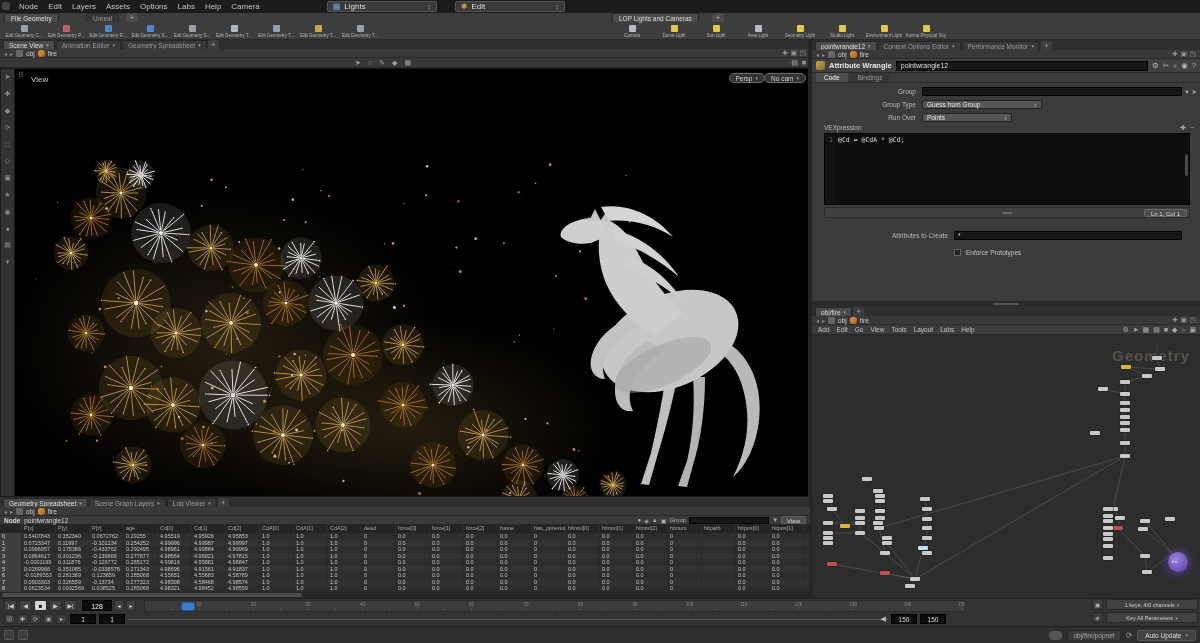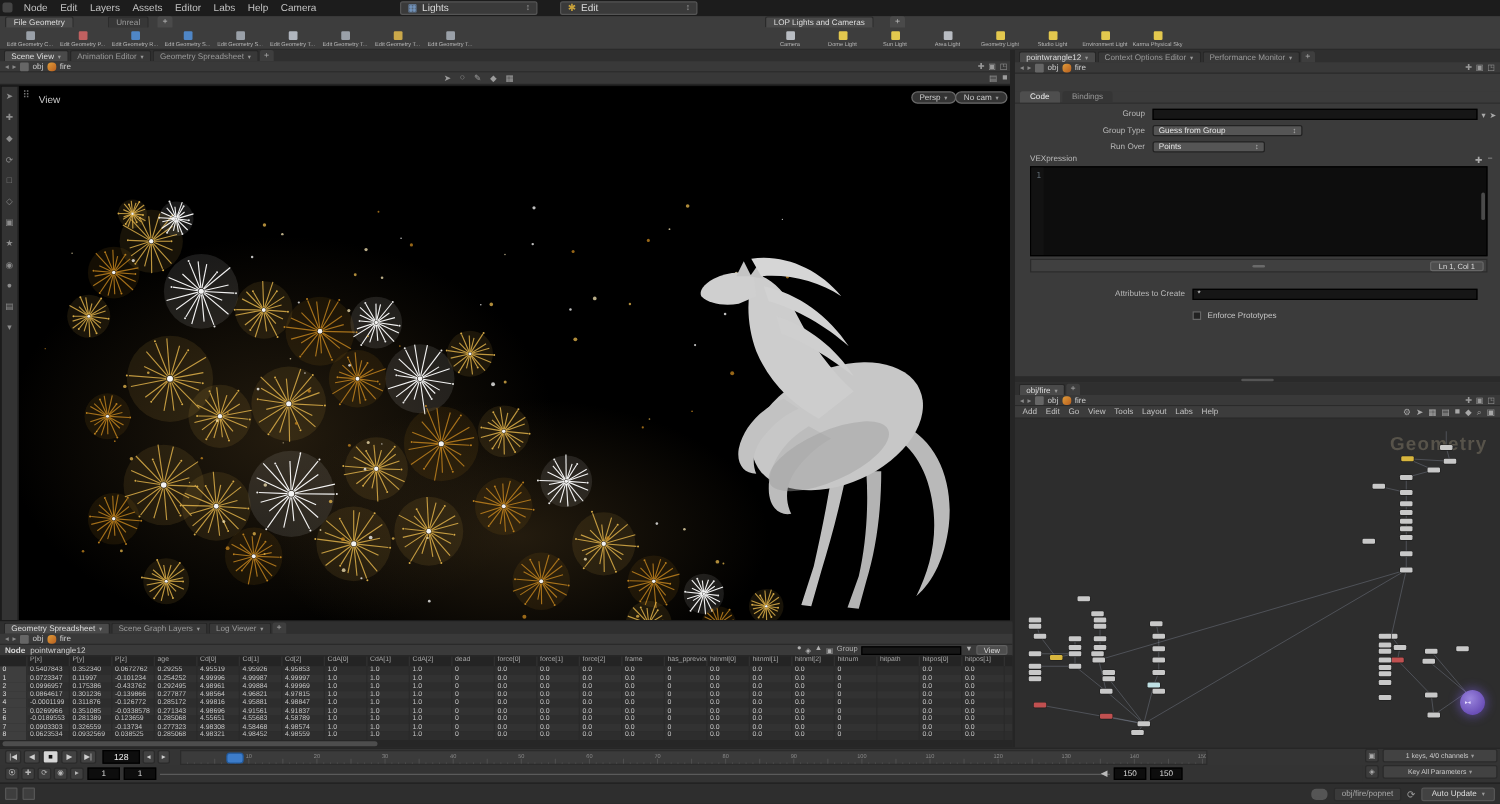--- a/index.html
+++ b/index.html
@@ -151,21 +151,21 @@
 
 <div id="root">
 
   <div id="menubar">
     <span id="corner-dot"></span>
     <span id="menus" style="display:flex">
         <span class="menu">Node</span>
         <span class="menu">Edit</span>
         <span class="menu">Layers</span>
         <span class="menu">Assets</span>
-        <span class="menu">Editor</span>
+        <span class="menu">Options</span>
         <span class="menu">Labs</span>
         <span class="menu">Help</span>
         <span class="menu">Camera</span>
       </span>
     <span class="dd" style="margin-left:60px;width:110px">
       <span style="color:#7fa8d9">▦</span>
       <span>Lights</span>
       <span class="spin" style="margin-left:auto">↕</span>
     </span>
     <span class="dd" style="margin-left:16px;width:110px">
@@ -1405,20 +1405,32 @@
     <span class="pin"></span>
     <span class="crumb">obj</span>
     <span class="nodeicon"></span>
     <span class="crumb">fire</span>
     <span class="bar-icons" id="param-path-icons">
         <span class="vicon">✚</span>
         <span class="vicon">▣</span>
         <span class="vicon">◳</span>
       </span>
   </div>
+  <div class="abs" id="param-head">
+    <span class="wrico"></span>
+    <span class="ntype">Attribute Wrangle</span>
+    <span class="nname">pointwrangle12</span>
+    <span class="hicons" id="param-head-icons">
+        <span class="vicon">⚙</span>
+        <span class="vicon">✂</span>
+        <span class="vicon">⌕</span>
+        <span class="vicon">◉</span>
+        <span class="vicon">?</span>
+      </span>
+  </div>
   <div class="abs" id="param-subtabs">
       <span class="stab">Code</span>
       <span class="stab inactive">Bindings</span>
     </div>
   <div class="prow" style="top:86px">
     <span class="plabel">Group</span>
     <span class="pinput"></span>
     <span class="tail-icons">
         <span>▾</span>
         <span>➤</span>
@@ -1438,20 +1450,21 @@
       <span class="ud">↕</span>
     </span>
   </div>
   <span class="abs" id="vex-label">VEXpression</span>
   <span class="abs" id="vex-icons">
       <span>✚</span>
       <span>−</span>
     </span>
   <div class="abs" id="code-box">
     <span class="gutter">1</span>
+    <span class="codeline">@Cd = @CdA * @Cd;</span>
     <span id="code-scroll"></span>
   </div>
   <div class="abs" id="code-strip">
     <span class="dot"></span>
     <span id="lncol-btn">Ln 1, Col 1</span>
   </div>
   <div class="prow" style="top:230px">
     <span class="plabel" style="width:142px">Attributes to Create</span>
     <span class="pinput">*</span>
   </div>

